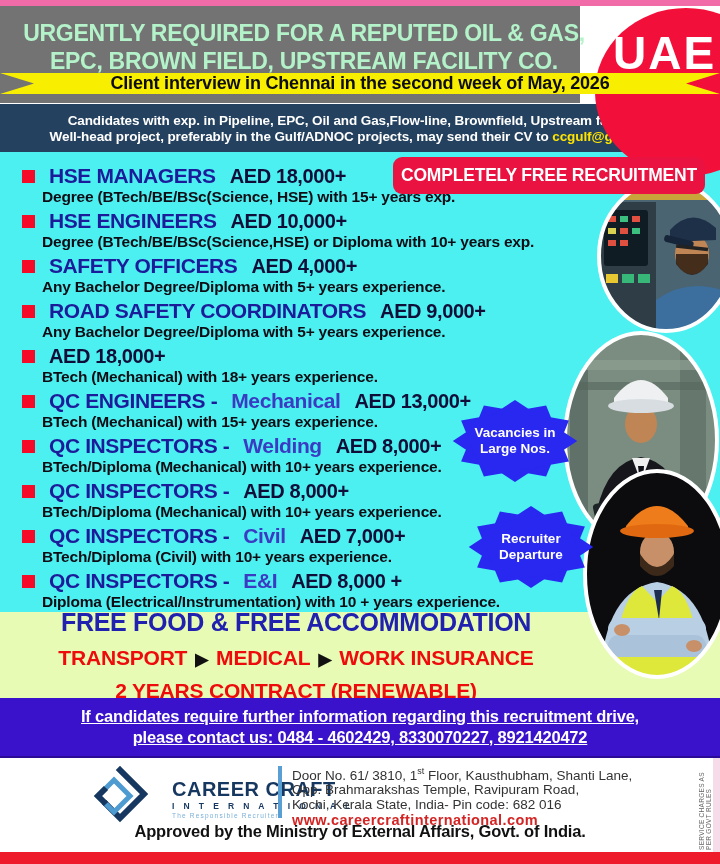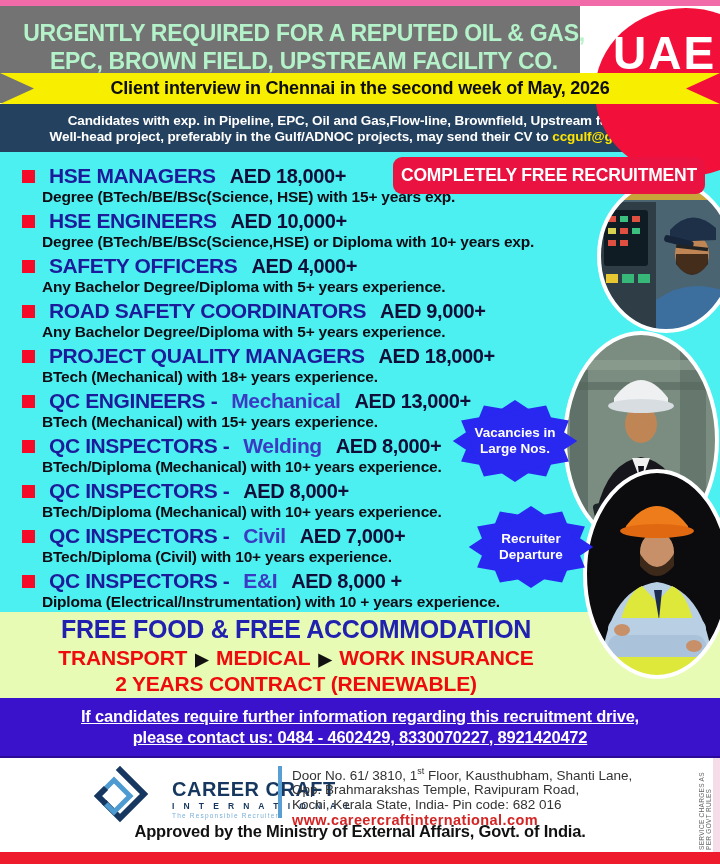--- a/index.html
+++ b/index.html
@@ -11,21 +11,21 @@
 
   
   .header{position:absolute;left:0;top:6px;width:580px;height:97px;background:#737373;z-index:1;}
   .header-titles{position:absolute;left:8px;top:13px;width:592px;text-align:center;
       color:#b4f2c9;font-weight:800;font-size:23px;line-height:1.22;letter-spacing:-.3px;}
   .uae-circle{position:absolute;left:595px;top:8px;width:182px;height:168px;border-radius:50%;
       background:#f2103a;z-index:2;}
   .uae-text{position:absolute;left:18px;top:18px;color:#fff;font-weight:800;font-size:46px;letter-spacing:2px;}
 
   
-  .ribbon{position:absolute;left:0;top:73px;width:720px;height:31px;background:#f8ee00;z-index:3;
+  .ribbon{position:absolute;left:0;top:73px;width:720px;height:21px;background:#f8ee00;z-index:3;
       clip-path:polygon(0 0,100% 0,calc(100% - 34px) 50%,100% 100%,0 100%,34px 50%);
       display:flex;align-items:center;justify-content:center;}
   .ribbon span{color:#0d0d0d;font-weight:800;font-size:18px;letter-spacing:-.2px;}
 
   
   .intro{position:absolute;left:0;top:104px;width:720px;height:48px;background:#24415f;z-index:1;
       display:flex;flex-direction:column;align-items:center;justify-content:center;gap:1px;}
   .intro div{color:#fff;font-weight:700;font-size:13.5px;letter-spacing:-.1px;white-space:nowrap;}
   .intro .email{color:#ffe400;}
 
@@ -58,21 +58,21 @@
   .burst-label span{color:#fff;font-weight:800;font-size:13.5px;white-space:nowrap;}
 
   
   .photo{position:absolute;z-index:2;}
   .photo-1{left:596px;top:26px;width:140px;height:156px;}
   .photo-2{left:562px;top:178px;width:158px;height:220px;}
   .photo-3{left:582px;top:316px;width:150px;height:212px;}
 
   
   .benefits{position:absolute;left:0;top:612px;width:720px;height:86px;background:#e8fbb5;
-      display:flex;flex-direction:column;align-items:center;justify-content:center;gap:2px;
+      display:flex;flex-direction:column;align-items:center;justify-content:center;gap:9px;
       padding-right:128px;box-sizing:border-box;}
   .benefit-1{color:#2121b0;font-weight:800;font-size:25px;letter-spacing:-.3px;white-space:nowrap;}
   .benefit-2{color:#ee0b0b;font-weight:800;font-size:21px;letter-spacing:-.2px;white-space:nowrap;}
   .benefit-2 .arrow{color:#111;font-size:17px;padding:0 8px;}
   .benefit-3{color:#ee0b0b;font-weight:800;font-size:21px;letter-spacing:-.2px;white-space:nowrap;}
 
   
   .contact{position:absolute;left:0;top:698px;width:720px;height:60px;background:#3a12cc;
       border-bottom:2px solid #2a0a96;box-sizing:border-box;
       display:flex;flex-direction:column;align-items:center;justify-content:center;gap:2px;z-index:1;}
@@ -273,21 +273,20 @@
             <span class="bullet"></span>
             <span class="jtitle">ROAD SAFETY COORDINATORS</span>
             <span class="jsal">AED 9,000+</span>
           </div>
         <div class="jdesc">Any Bachelor Degree/Diploma with 5+ years experience.</div>
       </div>
 
       <div class="job">
         <div class="job-line1">
             <span class="bullet"></span>
-            <span class="jtitle">PROJECT QUALITY MANAGERS</span>
             <span class="jsal">AED 18,000+</span>
           </div>
         <div class="jdesc">BTech (Mechanical) with 18+ years experience.</div>
       </div>
 
       <div class="job">
         <div class="job-line1">
             <span class="bullet"></span>
             <span class="jtitle">QC ENGINEERS -</span>
             <span class="jspec">Mechanical</span>

